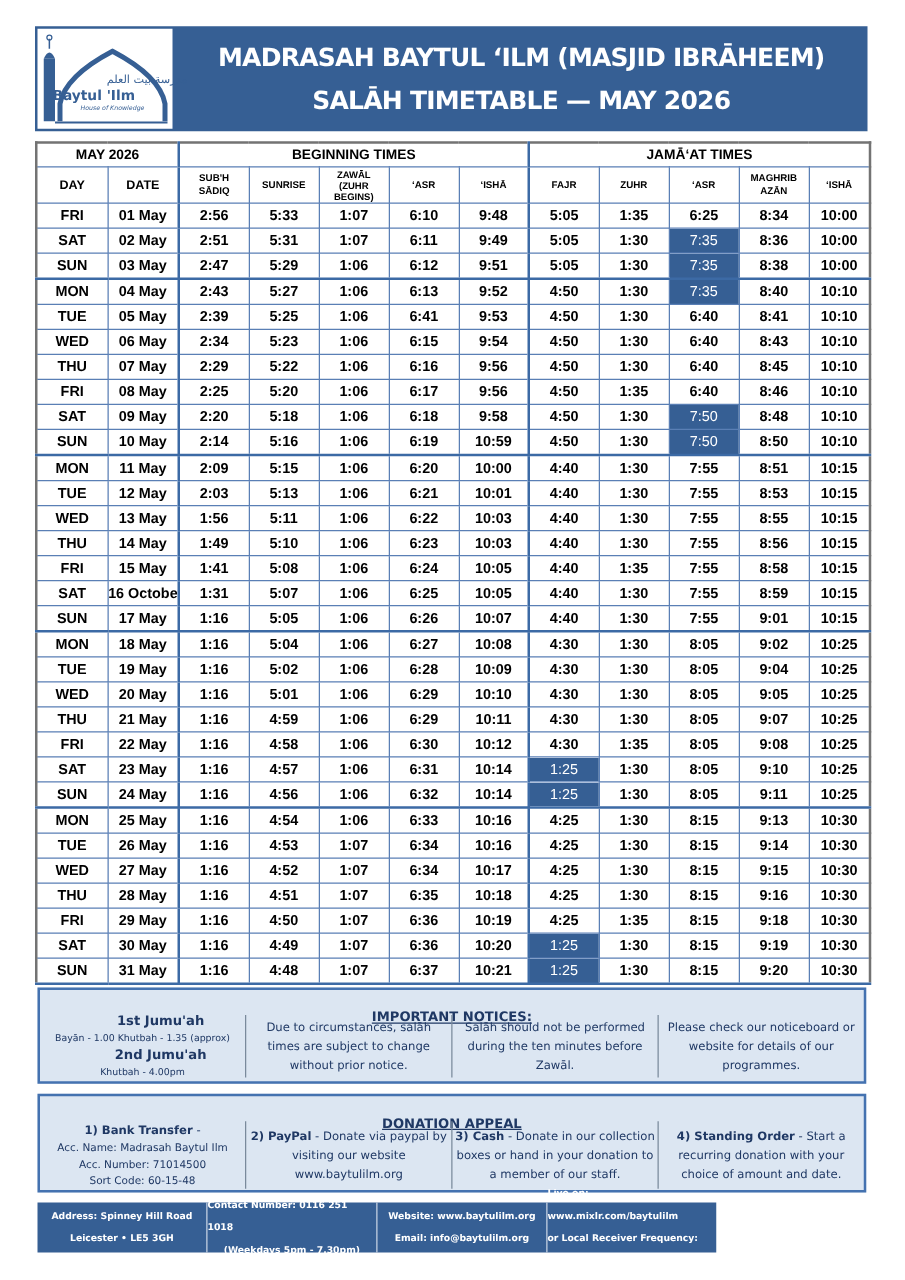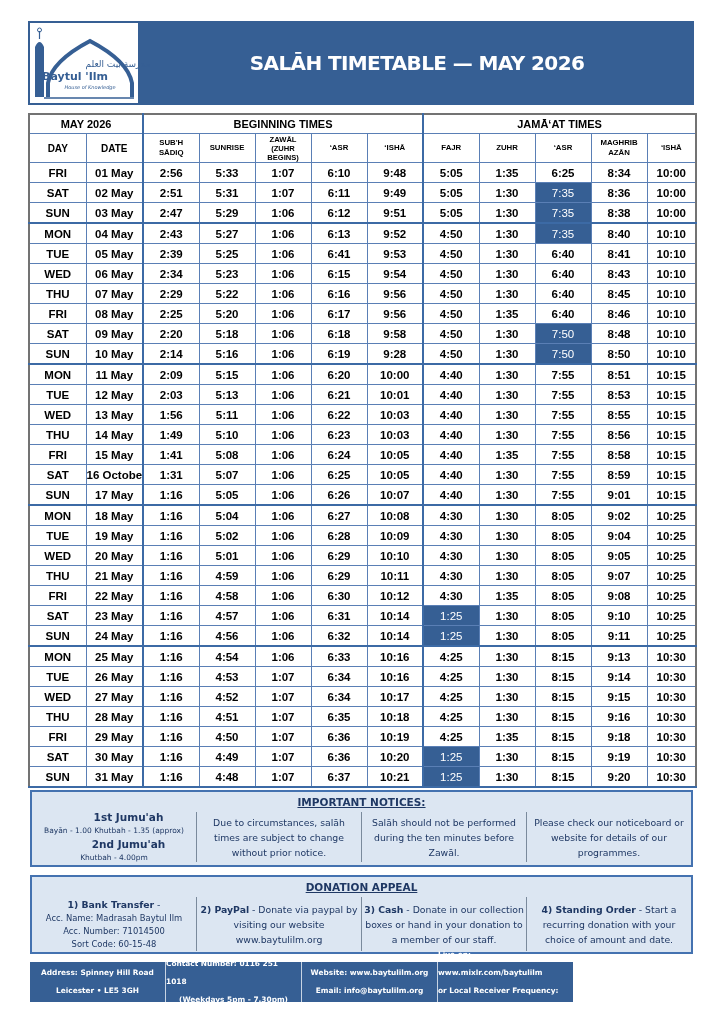--- a/index.html
+++ b/index.html
@@ -20,21 +20,21 @@
   .h2 th { height: 28px; font-size: 10px; }
   .h2 th.small { font-size: 7.6px; line-height: 9px; }
   .h2 th.two { font-size: 7.8px; line-height: 10px; }
   .timetable td { height: 19px; font-size: 11.5px; font-weight: bold; }
   .timetable tr.week-end td { border-bottom: 2px solid #3c6aa5; }
   .timetable .sep-right { border-right: 2px solid #3c6aa5; }
   .timetable td.hl { background: #365f94; color: #ffffff; font-weight: normal; }
 
   
   .box { position: absolute; left: 30px; width: 663px; background: #dce6f2; border: 2px solid #4472b0; box-sizing: border-box; }
-  .box-title { text-align: center; font-family: "DejaVu Sans", sans-serif; font-weight: bold; font-size: 10.5px; color: #1f3864; text-decoration: underline; margin-top: 4px; height: 14px; }
+  .box-title { text-align: center; font-family: "DejaVu Sans", sans-serif; font-weight: bold; font-size: 10.5px; color: #1f3864; text-decoration: underline; margin-top: 16px; height: 14px; }
   .box-cols { display: flex; position: absolute; left: 0; right: 0; }
   .box-col { flex: 1; display: flex; flex-direction: column; align-items: center; justify-content: center; text-align: center; font-family: "DejaVu Sans", sans-serif; font-size: 9.3px; line-height: 15px; color: #1f3864; border-right: 1px solid #7a8a9c; padding: 0 2px; }
   .box-col:last-child { border-right: none; }
   .box-col .b { font-weight: bold; font-size: 10.5px; margin-left: 29px; }
   .box-col .s { font-size: 7.5px; line-height: 12px; }
   .bold-inline { font-weight: bold; margin-top: 27px; }
 
   
   .footer { position: absolute; left: 30px; top: 962px; width: 543px; height: 40px; background: #365f94; display: flex; }
   .footer-col { flex: 1; display: flex; flex-direction: column; align-items: center; justify-content: center; color: #ffffff; font-family: "DejaVu Sans", sans-serif; font-weight: bold; font-size: 7.4px; line-height: 18px; border-right: 1px solid #c8d4e3; }
@@ -53,20 +53,21 @@
     <circle cx="9.5" cy="7" r="2" fill="none" stroke="#365f94" stroke-width="1"></circle>
 
     <path d="M18 74 L18 60 Q22 38 60 18 Q98 38 102 60 L102 74" fill="none" stroke="#365f94" stroke-width="4"></path>
     <line x1="14" y1="75" x2="104" y2="75" stroke="#365f94" stroke-width="1.5"></line>
   </svg>
   <div style="position:absolute;left:0;top:36px;width:120px;text-align:right;color:#365f94;font-family:'DejaVu Sans',sans-serif;font-size:9px;">مدرسة بيت العلم</div>
   <div style="position:absolute;left:12px;top:47px;width:120px;text-align:left;color:#365f94;font-family:'DejaVu Sans',sans-serif;font-weight:bold;font-size:11px;">Baytul 'Ilm</div>
   <div style="position:absolute;left:0;top:61px;width:120px;text-align:center;color:#365f94;font-family:'DejaVu Sans',sans-serif;font-style:italic;font-size:5px;">House of Knowledge</div>
 </div>
 <div class="title-wrap">
+  <div class="title-line">MADRASAH BAYTUL ‘ILM (MASJID IBRĀHEEM)</div>
   <div class="title-line">SALĀH TIMETABLE — MAY 2026</div>
 </div>
 
 <table class="timetable">
   <colgroup>
     <col style="width:57px">
       <col style="width:57px">
       <col style="width:56px">
       <col style="width:56px">
       <col style="width:56px">
@@ -226,21 +227,21 @@
         <td>8:48</td>
         <td>10:10</td>
       </tr>
       <tr class="week-end">
         <td>SUN</td>
         <td class="sep-right">10 May</td>
         <td>2:14</td>
         <td>5:16</td>
         <td>1:06</td>
         <td>6:19</td>
-        <td class="sep-right">9:28</td>
+        <td class="sep-right">10:59</td>
         <td>4:50</td>
         <td>1:30</td>
         <td class="hl">7:50</td>
         <td>8:50</td>
         <td>10:10</td>
       </tr>
       <tr>
         <td>MON</td>
         <td class="sep-right">11 May</td>
         <td>2:09</td>

